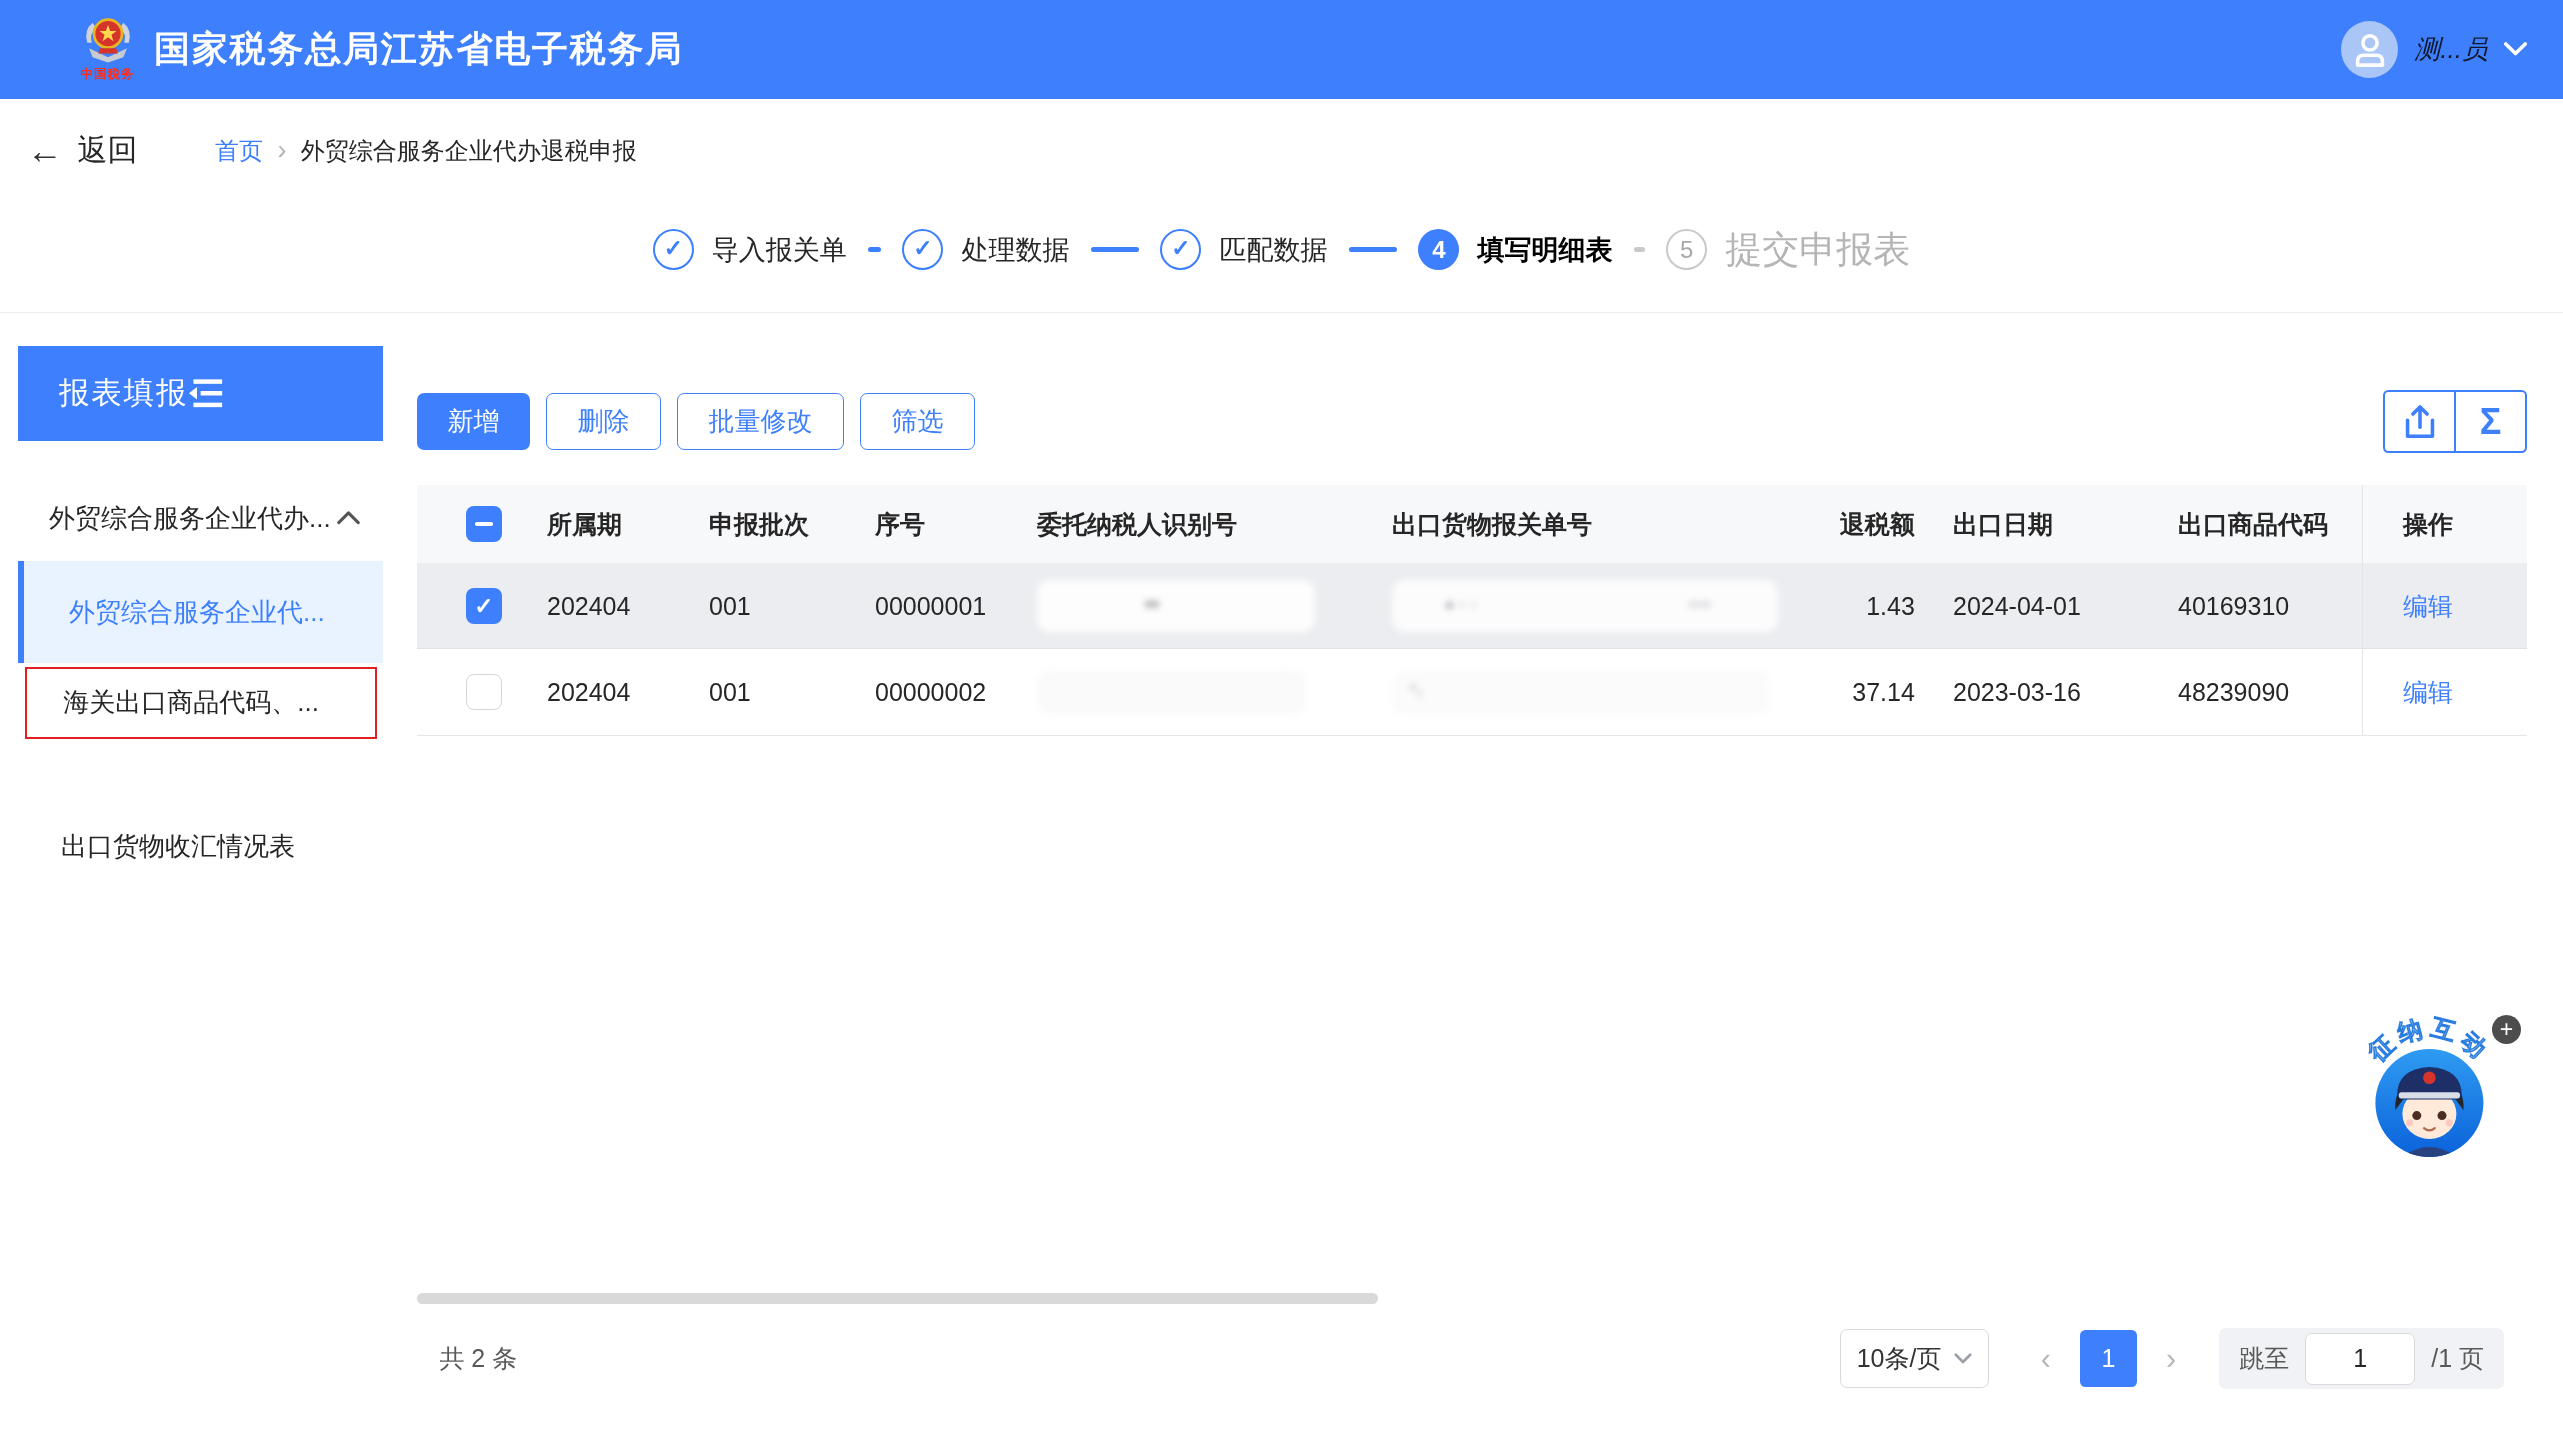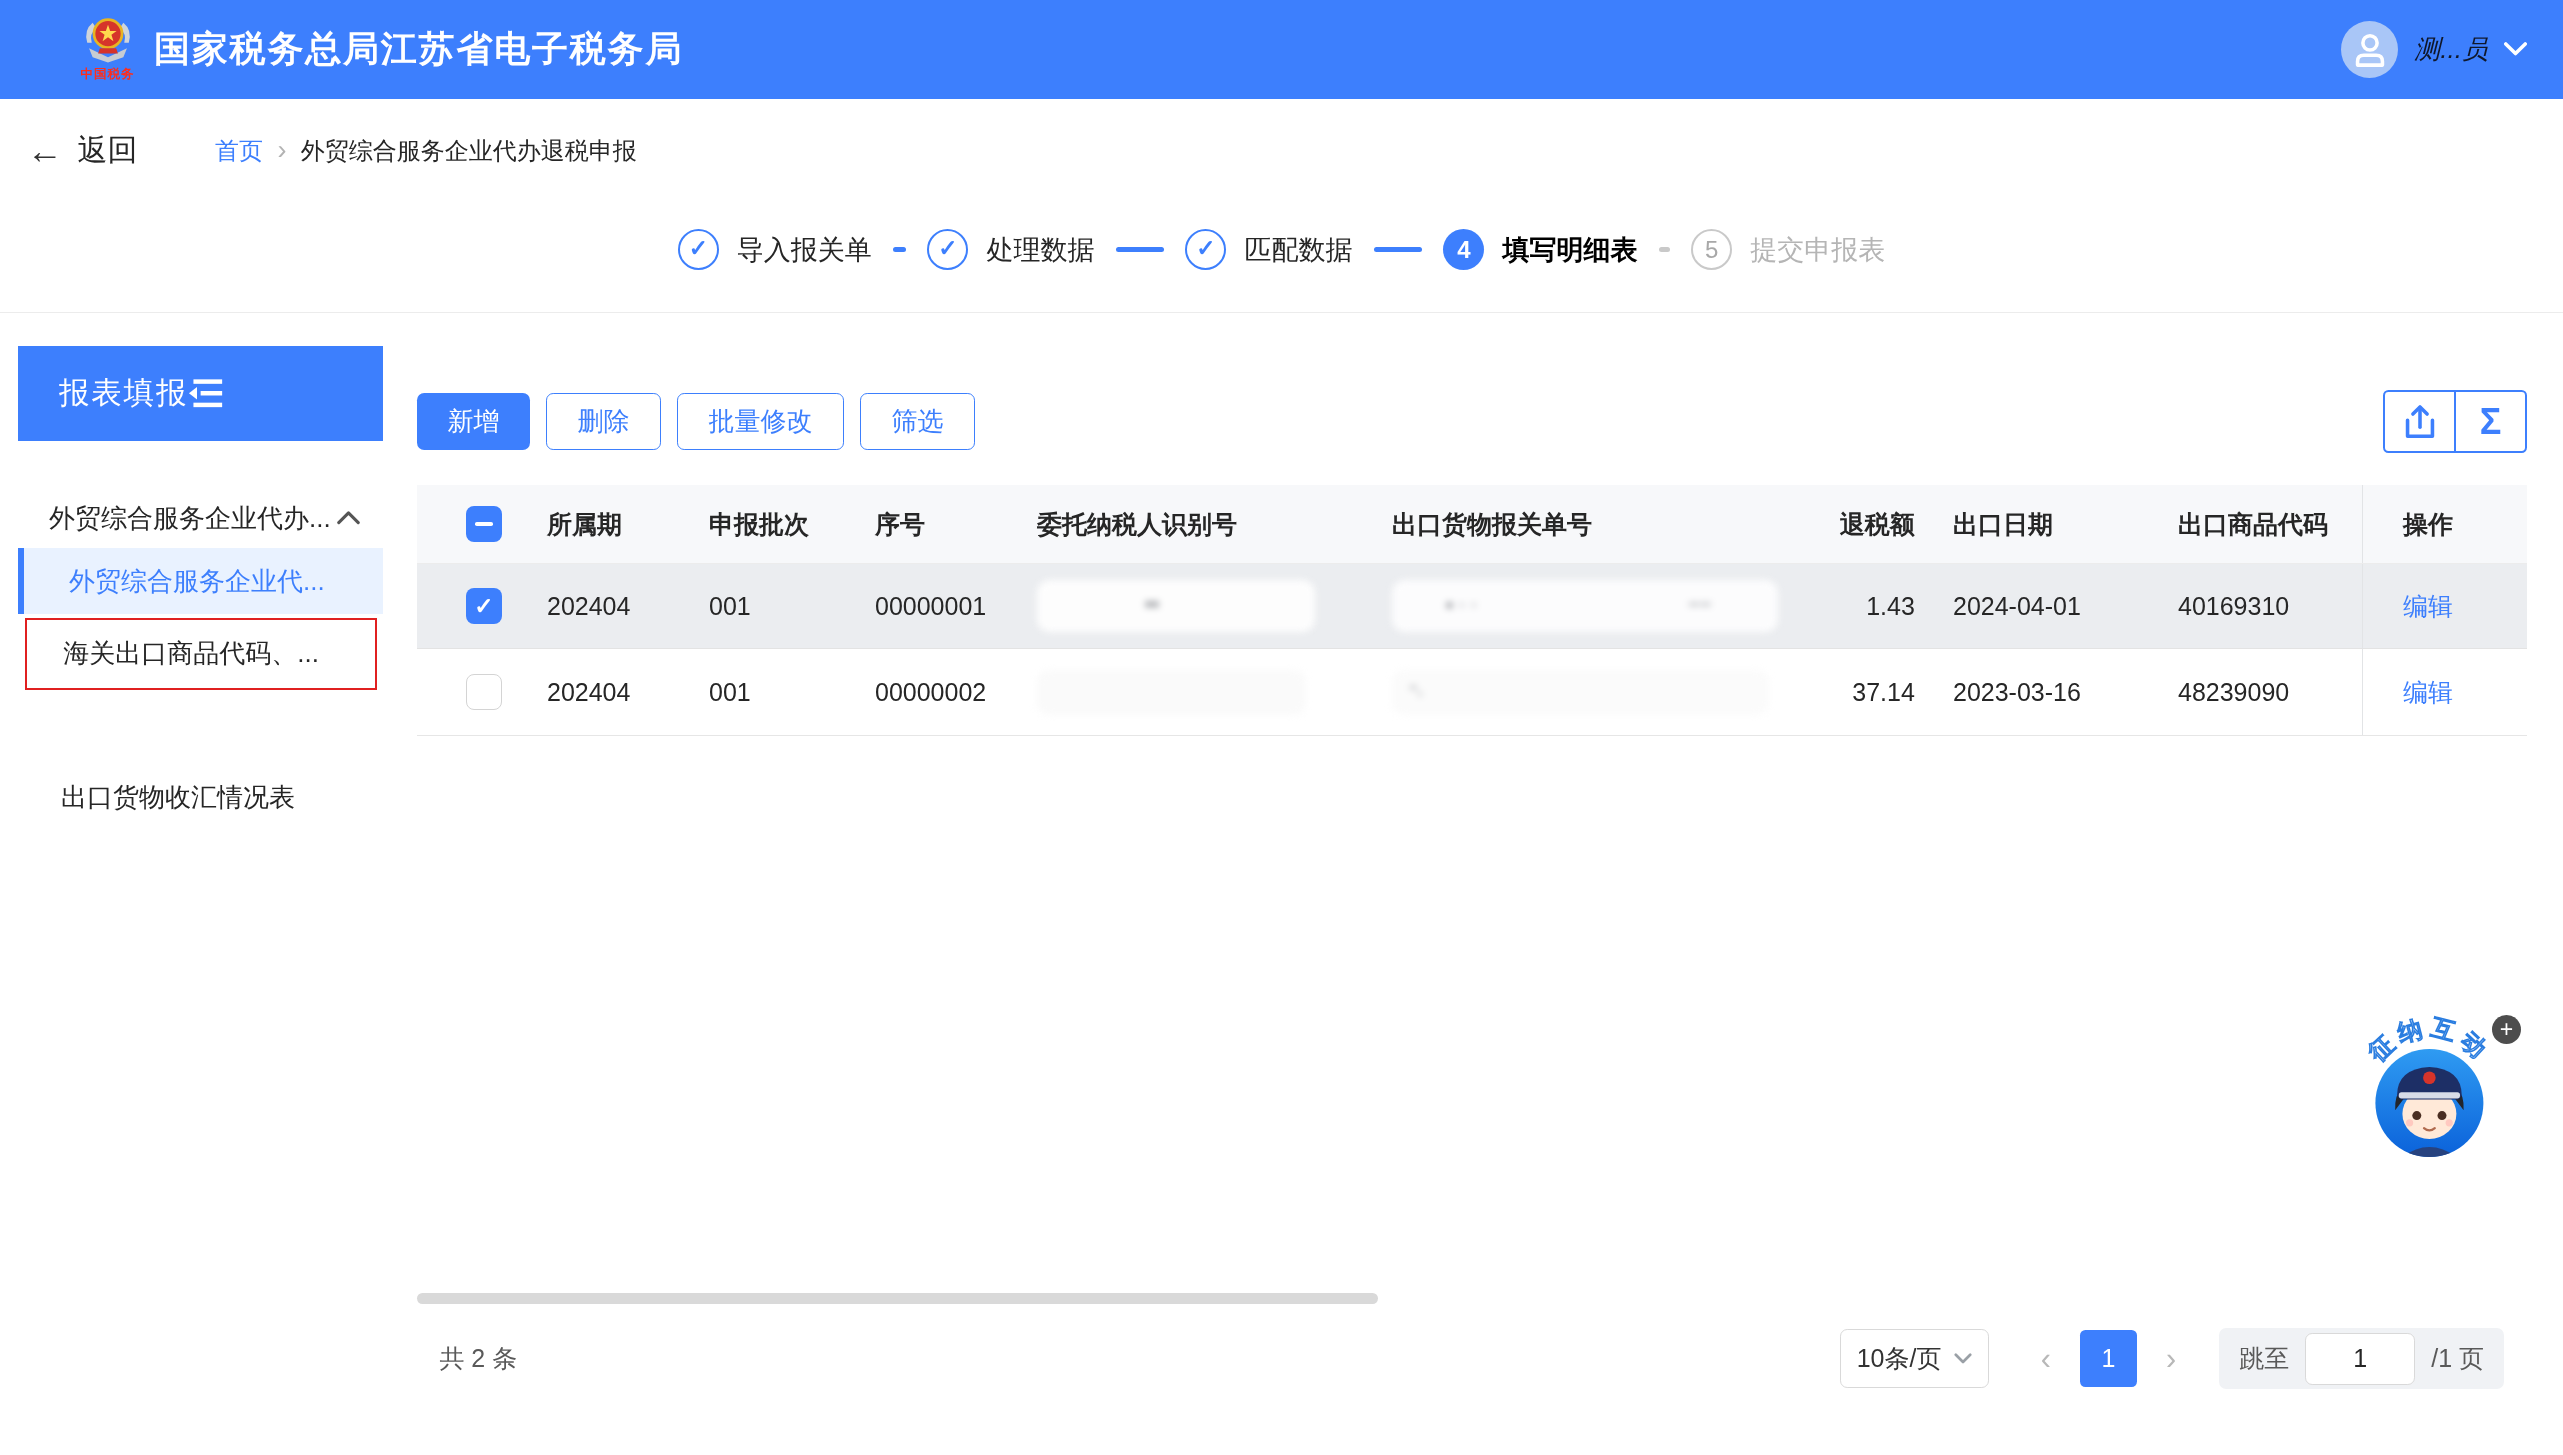--- a/index.html
+++ b/index.html
@@ -33,39 +33,39 @@
   .steps-row { position:absolute; left:0; top:208px; width:2563px; height:83px;
                display:flex; align-items:center; justify-content:center; gap:21.5px; }
   .step { display:flex; align-items:center; gap:18px; }
   .step-circle { width:41px; height:41px; border-radius:50%; display:flex; align-items:center; justify-content:center;
                  font-size:24px; flex:none; }
   .step.done .step-circle { border:2.7px solid #3D7FFD; color:#3D7FFD; }
   .step.done .step-label { font-size:27px; color:#262626; }
   .step.current .step-circle { background:#3D7FFD; color:#fff; font-weight:bold; }
   .step.current .step-label { font-size:27px; color:#000000; font-weight:bold; }
   .step.pending .step-circle { border:2.7px solid #c9c9c9; color:#a8a8a8; }
-  .step.pending .step-label { font-size:27px; color:#b5b5b5; }
+  .step.pending .step-label { font-size:37px; color:#b5b5b5; }
   .check-glyph { font-size:23px; font-weight:bold; transform:translateY(-0.9px); }
   .conn { height:5.4px; border-radius:2.7px; background:#3D7FFD; flex:none; }
   .conn.short { width:12.6px; }
   .conn.long { width:48px; }
   .conn.gray { background:#c9c9c9; width:10.8px; }
   .steps-divider { position:absolute; left:0; top:312px; width:2563px; height:0; border-top:1.8px solid #ececec; }
 
   
   .sidebar { position:absolute; left:18px; top:346px; width:365px; }
   .sidebar-header { height:95px; background:#3D7FFD; display:flex; align-items:center; justify-content:flex-start;
                     padding:0 36px 0 41px; }
   .sidebar-title { color:#fff; font-size:30.5px; letter-spacing:1.8px; }
   .fold-icon { width:36px; height:30.5px; }
   .sb-group { margin-top:50px; height:54px; display:flex; align-items:center; justify-content:space-between;
               padding:0 23px 0 31px; cursor:pointer; }
   .sb-group-label { font-size:26px; color:#262626; }
   .chev-up { width:23px; height:13.5px; }
-  .sb-item-active { margin-top:3px; height:66px; background:#E9F2FF; border-left:6.3px solid #3D7FFD;
+  .sb-item-active { margin-top:16px; height:102px; background:#E9F2FF; border-left:6.3px solid #3D7FFD;
                     display:flex; align-items:center; padding-left:45px; cursor:pointer; }
   .sb-item-active .lbl { color:#3D7FFD; font-size:26px; }
   .sb-item-red { margin-top:3.6px; margin-left:7.2px; width:352px; height:72px; border:2.7px solid #E02020;
                  display:flex; align-items:center; padding-left:36px; cursor:pointer; }
   .sb-item-red .lbl { color:#262626; font-size:26px; }
   .sb-item-plain { margin-top:83px; display:flex; align-items:center; padding-left:43px; height:50px; cursor:pointer; }
   .sb-item-plain .lbl { color:#262626; font-size:26px; }
 
   
   .content { position:absolute; left:417px; top:391px; width:2110px; }

